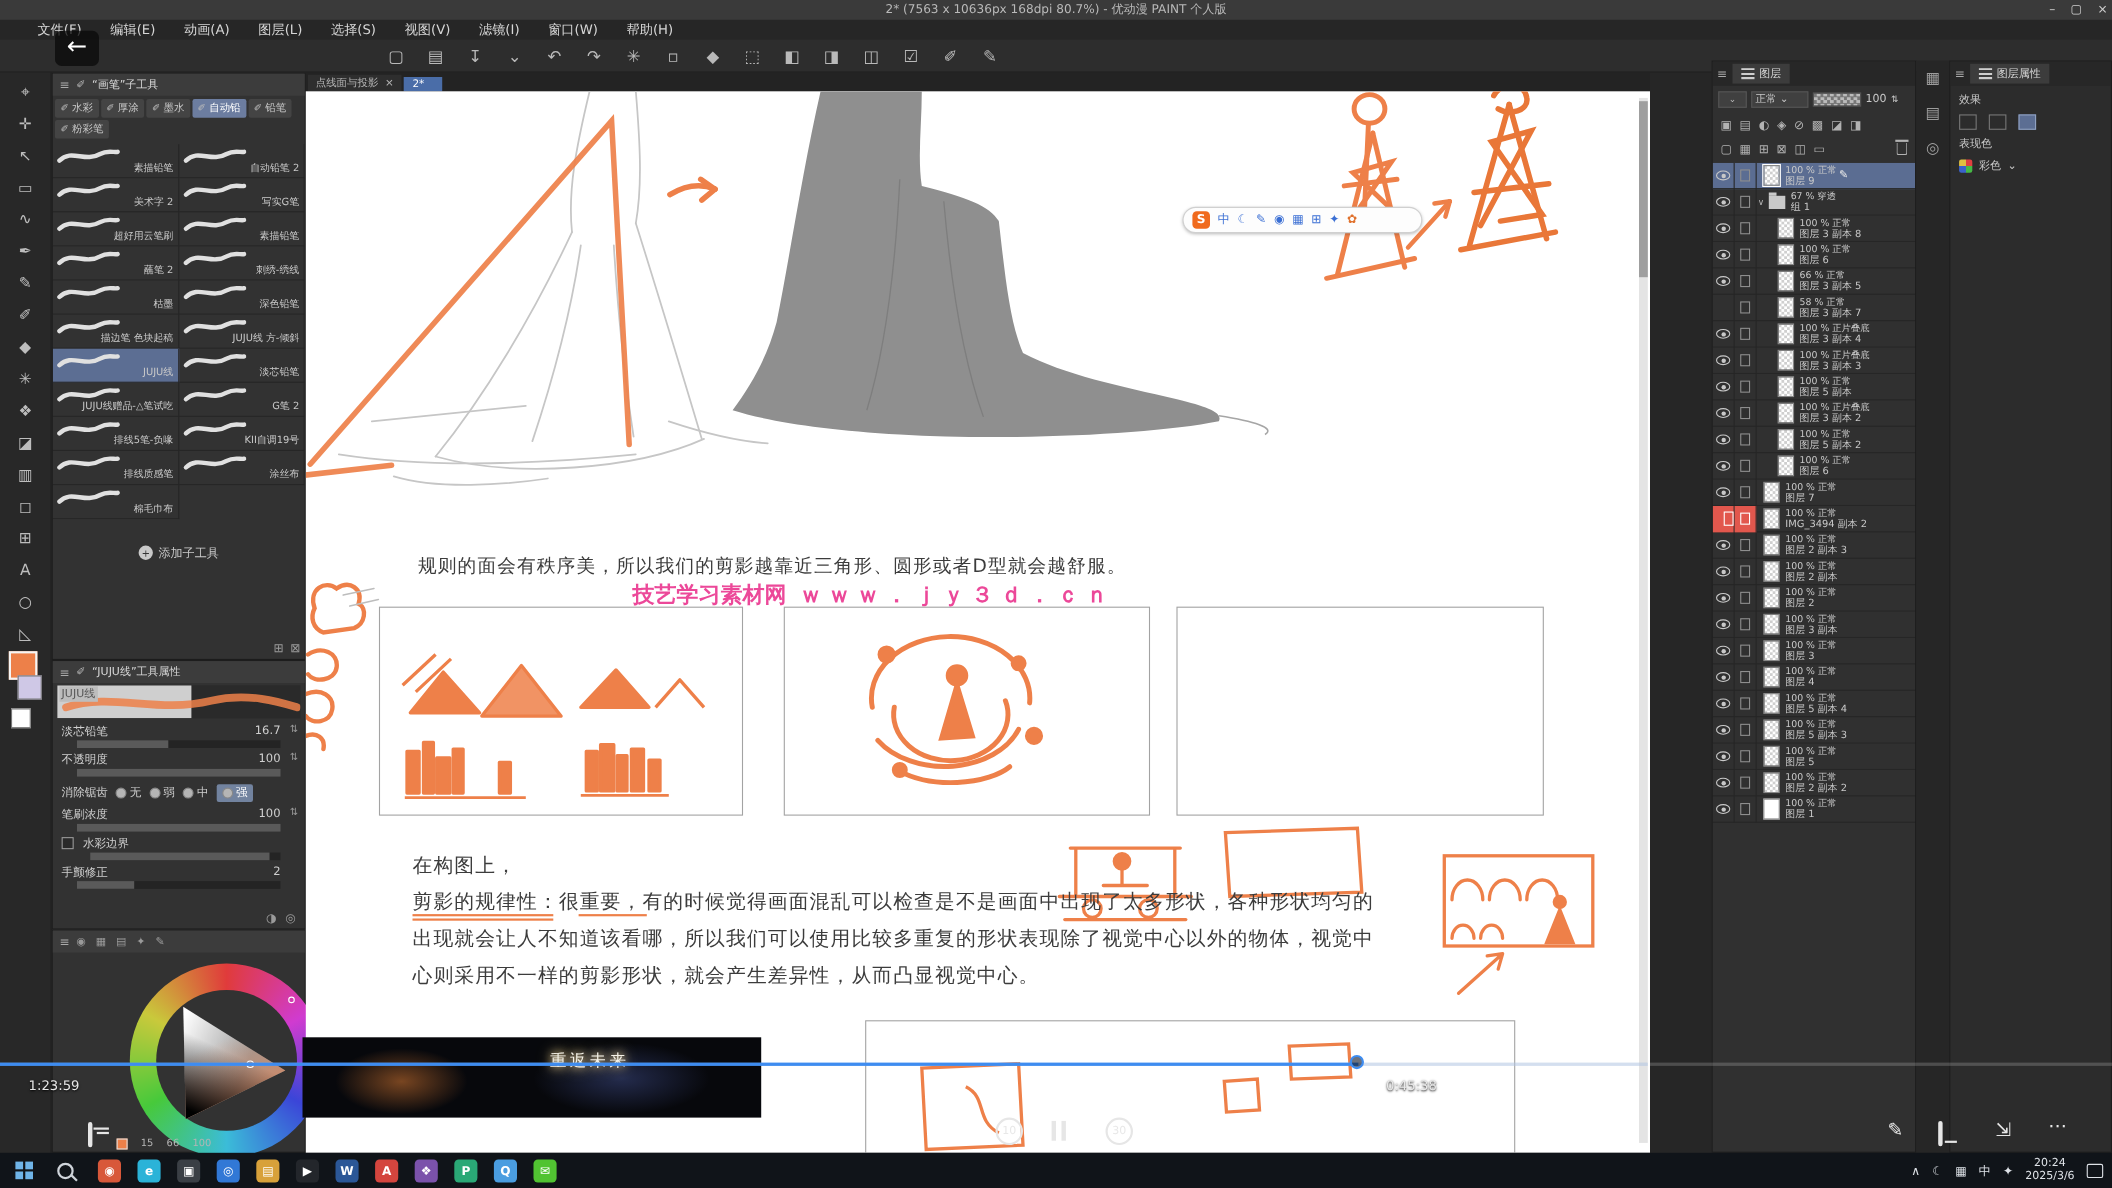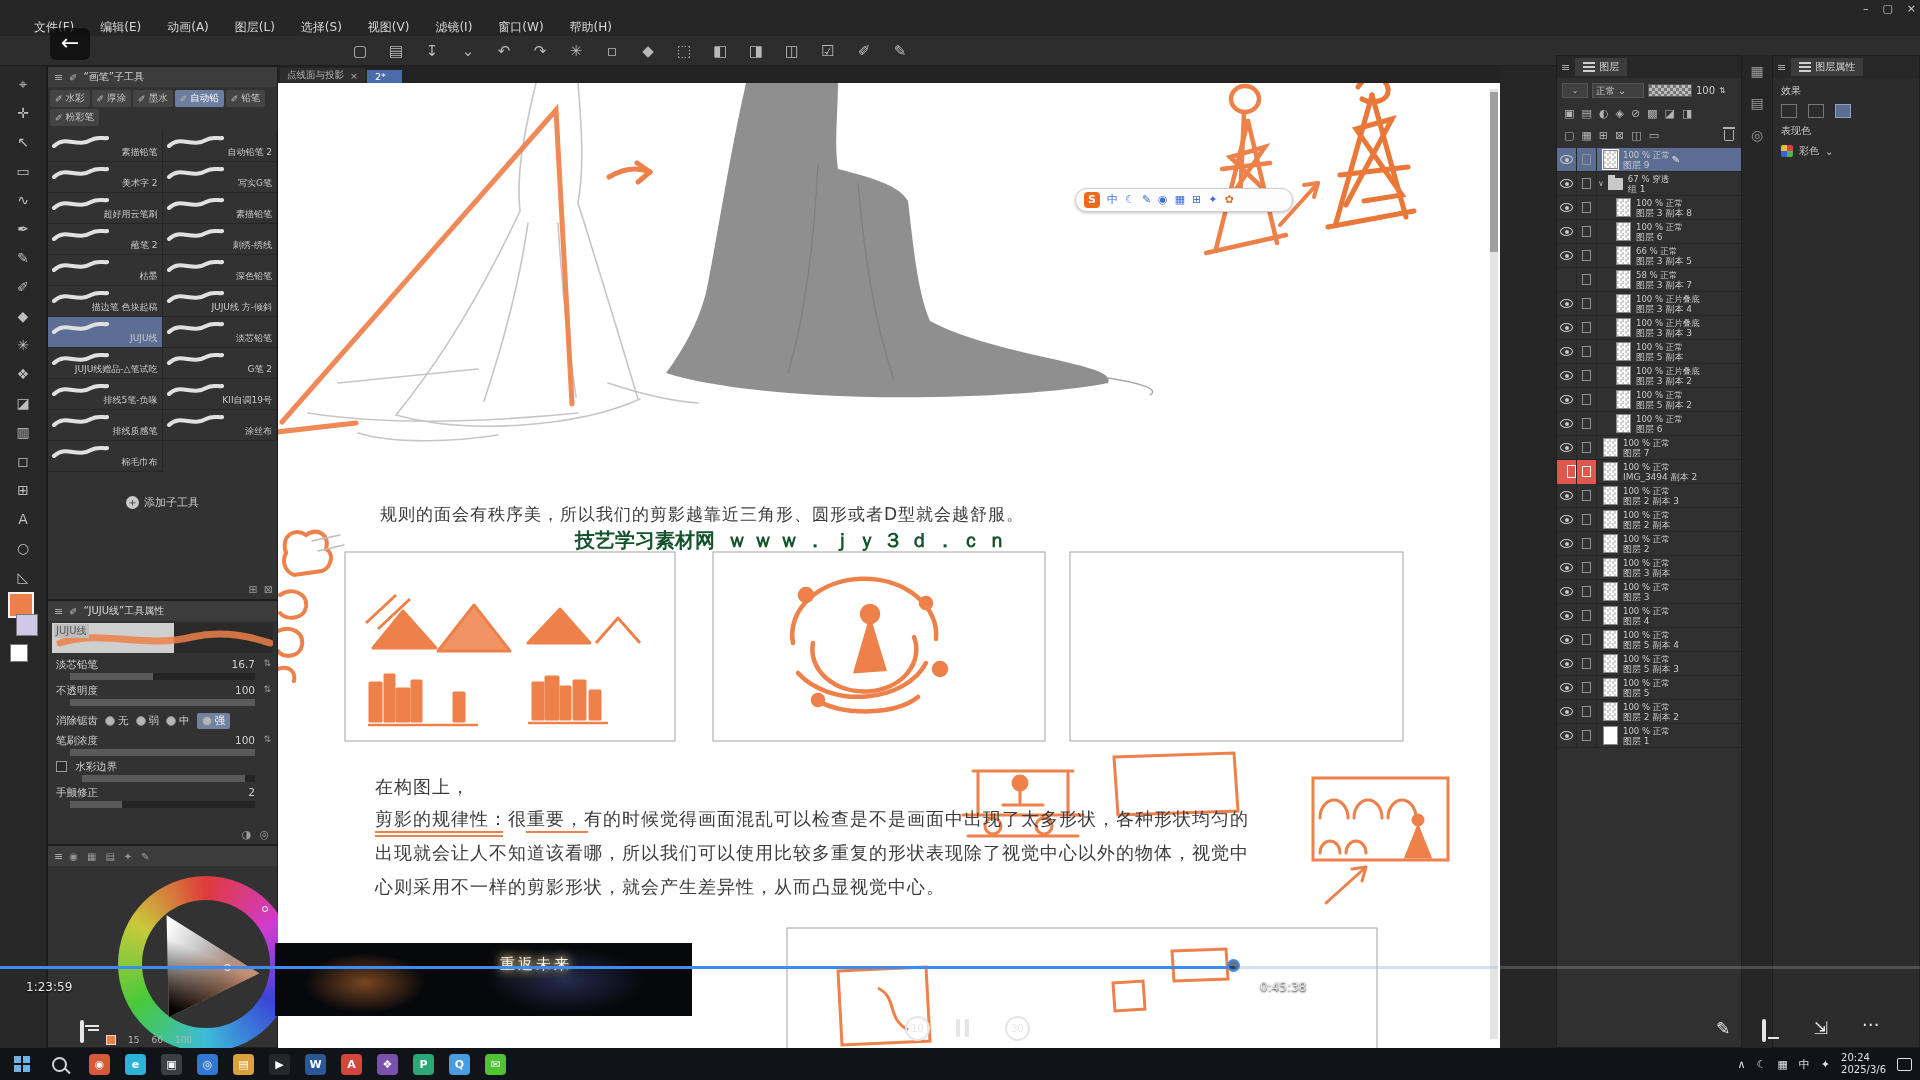--- a/index.html
+++ b/index.html
@@ -68,21 +68,21 @@
   .wheel .hmark{position:absolute;left:82%;top:17%;width:6px;height:6px;border:1.5px solid #fff;border-radius:50%;z-index:3;}
   .cvals{position:absolute;left:58px;bottom:2px;display:flex;gap:12px;color:#b5b5b5;font-size:9px;align-items:center;}
   .cvals .sw{width:10px;height:10px;background:#ed8049;border:1px solid #ddd;}
   
   .tabsrow{left:278px;top:66px;width:1222px;height:17px;background:#232323;display:flex;align-items:flex-end;gap:2px;padding-left:2px;}
   .ctab{font-size:9.5px;color:#b5b5b5;background:#2e2e2e;padding:1px 7px;display:flex;gap:6px;align-items:center;}
   .ctab.active{background:#4a6da8;color:#fff;padding:1px 16px 1px 8px;}
   .canvas{left:278px;top:83px;width:1222px;height:965px;background:#fff;overflow:hidden;}
   .canvas .sketch{position:absolute;left:0;top:0;}
   .ctext{position:absolute;color:#3c3c3c;letter-spacing:1px;white-space:nowrap;}
-  .watermark{position:absolute;left:297px;top:444px;color:#14532d;font-size:20px;font-weight:bold;white-space:nowrap;}
+  .watermark{position:absolute;left:297px;top:444px;color:#ec4899;font-size:20px;font-weight:bold;white-space:nowrap;}
   .watermark .url{letter-spacing:6px;margin-left:12px;}
   .uline{position:absolute;height:2px;background:#ee8049;}
   .vscroll{position:absolute;right:2px;top:6px;width:8px;height:950px;background:#e4e4e4;}
   .vscroll i{display:block;margin-top:3px;width:8px;height:160px;background:#9f9f9f;}
   
   .imebar{left:1075px;top:188px;width:218px;height:24px;background:#fdfdfd;border:1px solid #d0d0d0;border-radius:12px;display:flex;align-items:center;gap:7px;padding:0 8px;z-index:40;box-shadow:0 1px 3px rgba(0,0,0,.25);}
   .imebar .slogo{width:16px;height:16px;border-radius:4px;background:#f06a1d;color:#fff;font-size:11px;font-weight:bold;text-align:center;line-height:16px;}
   .imebar .it{color:#3b6fd4;font-size:11px;line-height:22px;}
   
   .pip{left:275px;top:943px;width:417px;height:73px;background:#07080c;z-index:45;overflow:hidden;}
@@ -153,28 +153,31 @@
   .pico{font-size:17px;}
   
   .taskbar{left:0;top:1048px;width:1920px;height:32px;background:#101419;display:flex;align-items:center;z-index:90;}
   .startbtn{margin-left:14px;width:16px;height:16px;display:grid;grid-template-columns:7px 7px;grid-template-rows:7px 7px;gap:2px;}
   .startbtn i{background:#6fb4e8;}
   .searchbtn{margin-left:22px;width:15px;height:15px;border:2px solid #cfd4da;border-radius:50%;position:relative;}
   .searchbtn::after{content:"";position:absolute;left:10px;top:11px;width:7px;height:2px;background:#cfd4da;transform:rotate(45deg);}
   .apps{margin-left:22px;display:flex;gap:15px;}
   .app{width:21px;height:21px;border-radius:4px;color:#fff;font-size:11px;font-weight:bold;text-align:center;line-height:21px;}
   .tray{position:absolute;right:0;top:0;height:32px;display:flex;align-items:center;gap:11px;padding-right:8px;color:#dfe3e8;font-size:11px;}
-  .clock{text-align:left;font-size:10px;line-height:12px;}
+  .clock{text-align:center;font-size:10px;line-height:12px;}
   .notif{width:15px;height:13px;border:1px solid #dfe3e8;border-radius:2px;}
 </style>
 </head>
 <body>
 
 <div class="screen">
 
+  <div class="abs titlebar">
+    <span>2* (7563 x 10636px 168dpi 80.7%)  - 优动漫 PAINT 个人版</span>
+  </div>
   <div class="abs winbtns">
     <span>–</span>
     <span>▢</span>
     <span>×</span>
   </div>
 
   <div class="abs menubar">
 
   <span class="menu-item">文件(F)</span>
       <span class="menu-item">编辑(E)</span>

